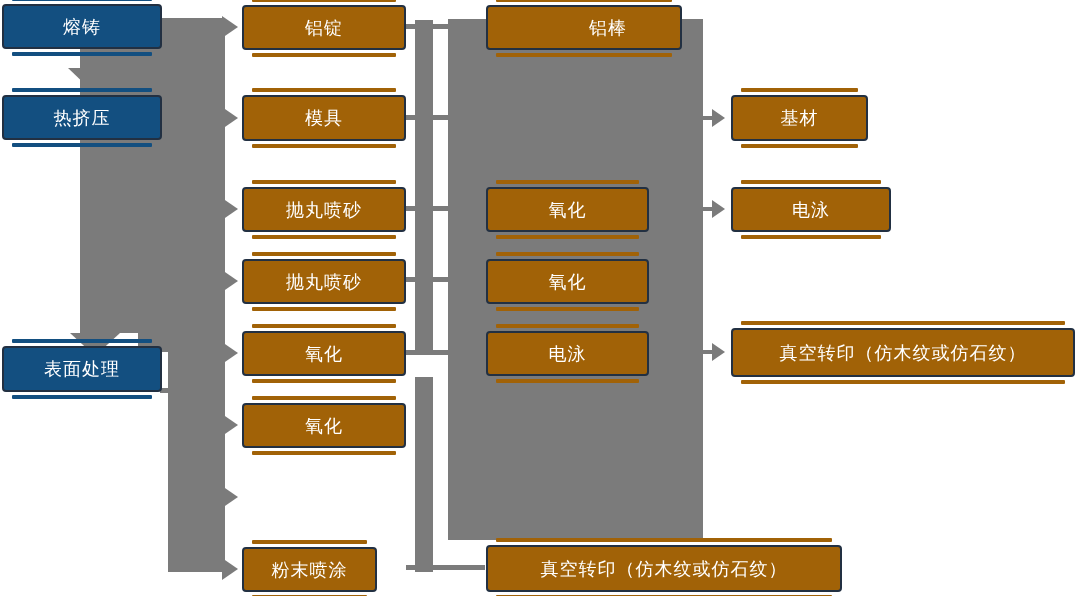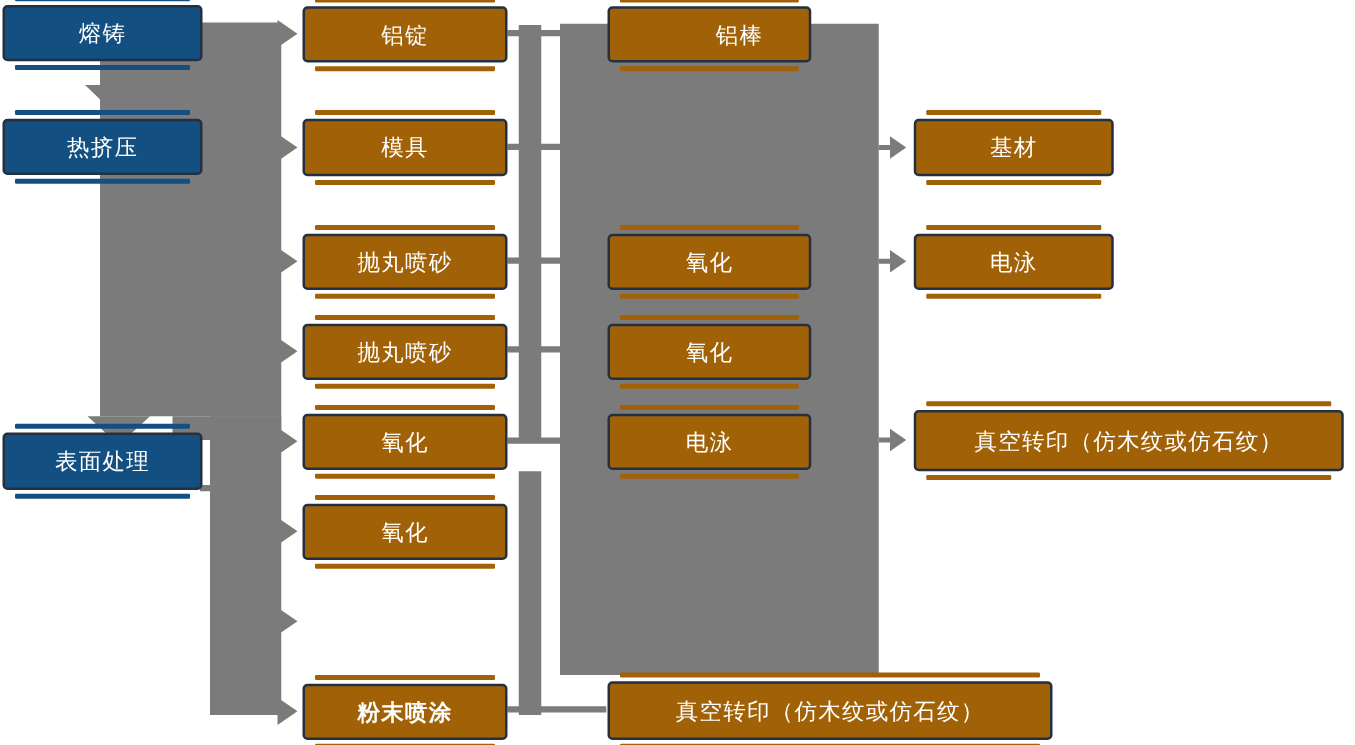--- a/index.html
+++ b/index.html
@@ -68,22 +68,22 @@
     <div class="tri" style="left: 70px; top: 333px; border-left: 25px solid transparent; border-right: 25px solid transparent; border-top: 23px solid rgb(123, 123, 123);"></div>
     <div class="node dark" style="left: 2px; top: 4px; width: 160px; height: 45px;">熔铸</div>
     <div class="node dark" style="left: 2px; top: 95px; width: 160px; height: 45px;">热挤压</div>
     <div class="node dark" style="left: 2px; top: 346px; width: 160px; height: 46px;">表面处理</div>
     <div class="node bright" style="left: 242px; top: 5px; width: 164px; height: 45px;">铝锭</div>
     <div class="node bright" style="left: 242px; top: 95px; width: 164px; height: 46px;">模具</div>
     <div class="node bright" style="left: 242px; top: 187px; width: 164px; height: 45px;">抛丸喷砂</div>
     <div class="node bright" style="left: 242px; top: 259px; width: 164px; height: 45px;">抛丸喷砂</div>
     <div class="node bright" style="left: 242px; top: 331px; width: 164px; height: 45px;">氧化</div>
     <div class="node bright" style="left: 242px; top: 403px; width: 164px; height: 45px;">氧化</div>
-    <div class="node bright" style="left: 242px; top: 547px; width: 164px; height: 45px; font-weight: bold;">粉末喷涂</div>
-    <div class="node bright" style="left: 486px; top: 5px; width: 163px; height: 45px; padding-left: 48px;">铝棒</div>
+    <div class="node bright" style="left: 242px; top: 547px; width: 135px; height: 45px;">粉末喷涂</div>
+    <div class="node bright" style="left: 486px; top: 5px; width: 196px; height: 45px; padding-left: 48px;">铝棒</div>
     <div class="node bright" style="left: 486px; top: 187px; width: 163px; height: 45px;">氧化</div>
     <div class="node bright" style="left: 486px; top: 259px; width: 163px; height: 45px;">氧化</div>
     <div class="node bright" style="left: 486px; top: 331px; width: 163px; height: 45px;">电泳</div>
     <div class="node bright" style="left: 486px; top: 545px; width: 356px; height: 47px;">真空转印（仿木纹或仿石纹）</div>
-    <div class="node bright" style="left: 731px; top: 95px; width: 160px; height: 46px;">基材</div>
+    <div class="node bright" style="left: 731px; top: 95px; width: 137px; height: 46px;">基材</div>
     <div class="node bright" style="left: 731px; top: 187px; width: 160px; height: 45px;">电泳</div>
     <div class="node bright" style="left: 731px; top: 328px; width: 344px; height: 49px;">真空转印（仿木纹或仿石纹）</div>
   </div>
 
 </body></html>

